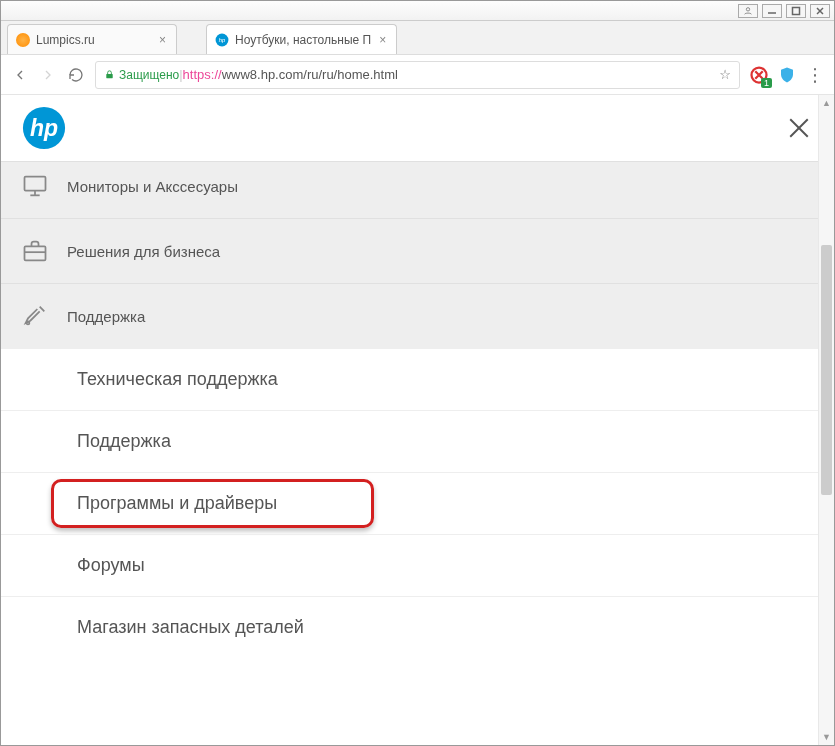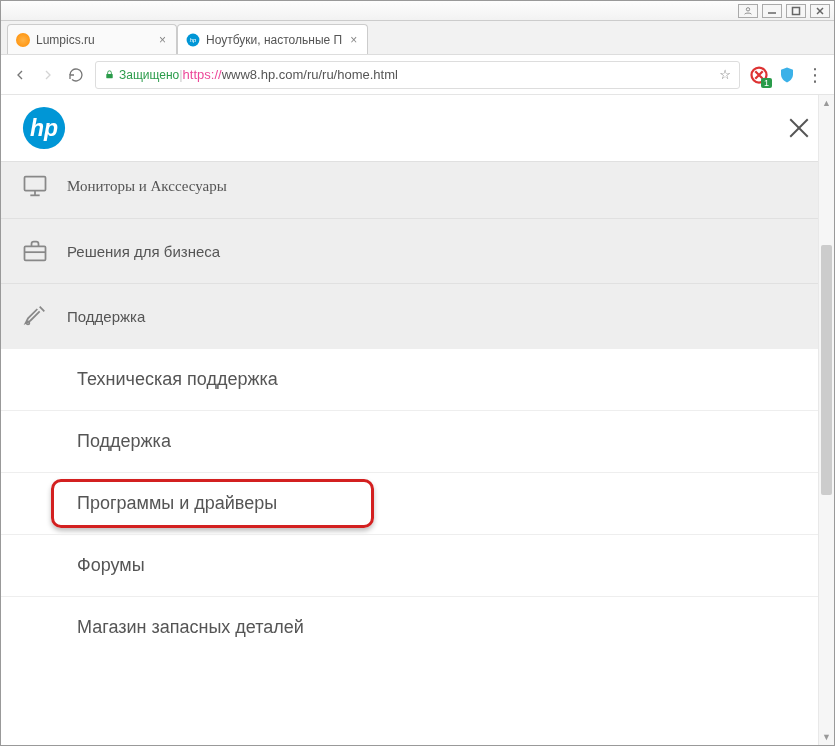--- a/index.html
+++ b/index.html
@@ -38,40 +38,40 @@
       color:#555;
       cursor:pointer;
     }
     
     .tabs-row {
       height: 34px;
       background: #f2f2f2;
       display:flex;
       align-items:flex-end;
       padding-left: 6px;
-      gap: 0;
+      gap: 17px;
       border-bottom: 1px solid #ddd;
     }
     .tab {
       height: 30px;
       min-width: 170px;
       border: 1px solid #ccc;
       border-bottom: none;
       border-radius: 4px 4px 0 0;
       background: #fafafa;
       display:flex;
       align-items:center;
       padding: 0 8px;
       gap: 6px;
       font-size: 12px;
       color:#555;
       cursor:pointer;
       position:relative;
     }
-    .tab.active { background:#fff; }
+    .tab.active { background:#fff;margin-left:12px; }
     .tab-close {
       margin-left:auto;
       color:#888;
       font-size:12px;
       padding:0 2px;
     }
     .favicon { width:14px; height:14px; border-radius:50%; display:flex; align-items:center; justify-content:center; font-size:10px; }
     .favicon.orange { background: radial-gradient(#ffb347,#ff8c00); }
     .favicon.hp { background:#fff; }
     .favicon.hp svg { width:14px; height:14px; }
@@ -143,21 +143,21 @@
     .menu-item {
       display:flex;
       align-items:center;
       gap: 18px;
       padding: 18px 20px;
       border-top:1px solid #e0e0e0;
       font-size: 15px;
       color:#555;
       cursor:pointer;
     }
-    .menu-item.first-cut { padding-top: 10px; font-family: Liberation Serif, serif; }
+    .menu-item.first-cut { padding-top: 10px; }
     .menu-icon {
       width:28px;height:28px;
       color:#888;
       flex-shrink:0;
     }
     .submenu {
       background:#fff;
     }
     .sub-item {
       padding: 20px 20px 20px 76px;

